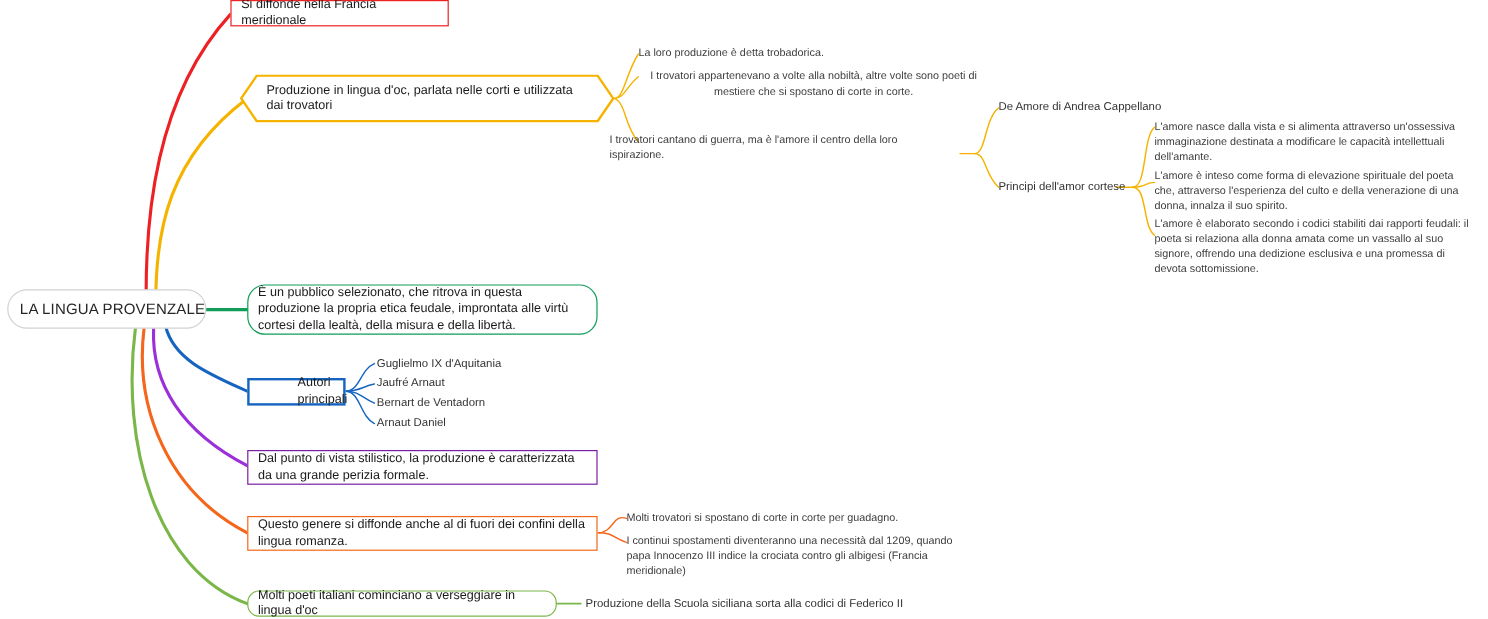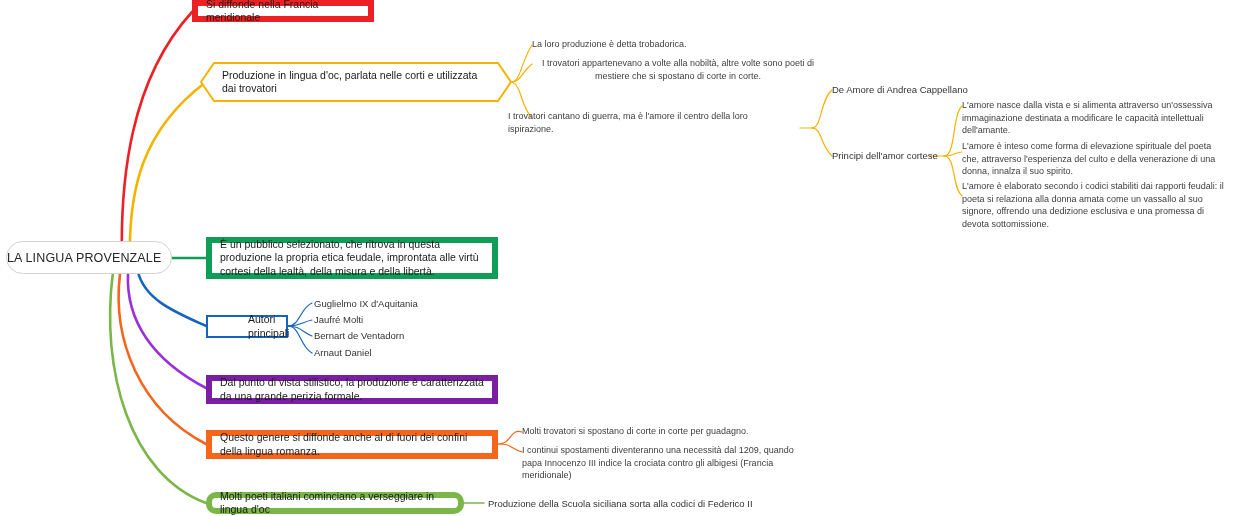--- a/index.html
+++ b/index.html
@@ -12,35 +12,35 @@
   }
   #canvas{position:absolute;inset:0;width:1240px;height:516px;}
   svg.wires{position:absolute;left:0;top:0;width:1240px;height:516px;pointer-events:none;}
 
   .node{position:absolute;box-sizing:border-box;background:#ffffff;}
 
   
   .root{
     left:6px;top:241px;width:166px;height:33px;
     border:1px solid #d2d2d2;border-radius:17px;
-    display:flex;align-items:center;justify-content:flex-start;
+    display:flex;align-items:center;justify-content:flex-end;
     font-size:12.5px;color:#262626;letter-spacing:.15px;
     z-index:5;
   }
 
   
   .box{
-    border:6px solid #84cc16;
+    border:1px solid #84cc16;
     display:flex;align-items:center;
     font-size:10.5px;line-height:13.5px;color:#1a1a1a;
     padding:5px 8px;
     z-index:4;
   }
   .box.red{border-color:#ED2024;}
-  .box.green{border-color:#0F9D58;}
+  .box.green{border-color:#0F9D58;border-radius:15px;}
   .box.blue{border-color:#1565C0;border-width:2px;padding-left:40px;}
   .box.purple{border-color:#7B1FA2;}
   .box.orange{border-color:#F4661B;}
   .box.lgreen{border-color:#7AB648;border-radius:10px;}
 
   
   .hexwrap{position:absolute;z-index:4;}
   .hexwrap svg{position:absolute;left:0;top:0;}
   .hexwrap .hextext{
     position:absolute;left:22px;top:0;right:22px;height:100%;
@@ -130,21 +130,21 @@
 
   <div class="node box green" style="left:206px;top:237px;width:292px;height:42px;align-items:center;">
     <span>È un pubblico selezionato, che ritrova in questa produzione la propria etica feudale, improntata alle virtù cortesi della lealtà, della misura e della libertà.</span>
   </div>
 
   <div class="node box blue" style="left:206px;top:315px;width:82px;height:23px;">
     <span>Autori principali</span>
   </div>
 
   <div class="leaf mid" style="left:314px;top:298px;width:180px;">Guglielmo IX d'Aquitania</div>
-  <div class="leaf mid" style="left:314px;top:314px;width:180px;">Jaufré Molti</div>
+  <div class="leaf mid" style="left:314px;top:314px;width:180px;">Jaufré Arnaut</div>
   <div class="leaf mid" style="left:314px;top:330px;width:180px;">Bernart de Ventadorn</div>
   <div class="leaf mid" style="left:314px;top:347px;width:180px;">Arnaut Daniel</div>
 
   <div class="node box purple" style="left:206px;top:375px;width:292px;height:29px;">
     <span>Dal punto di vista stilistico, la produzione è caratterizzata da una grande perizia formale.</span>
   </div>
 
   <div class="node box orange" style="left:206px;top:430px;width:292px;height:29px;">
     <span>Questo genere si diffonde anche al di fuori dei confini della lingua romanza.</span>
   </div>

